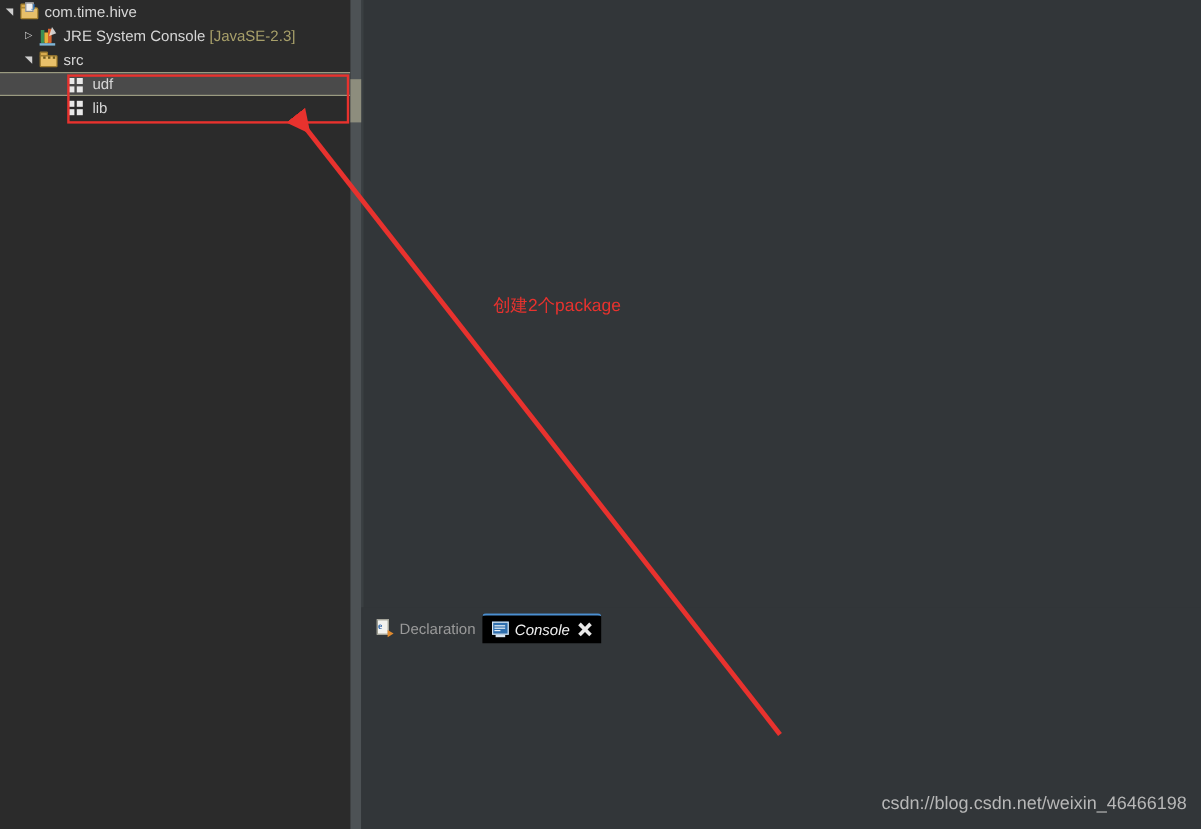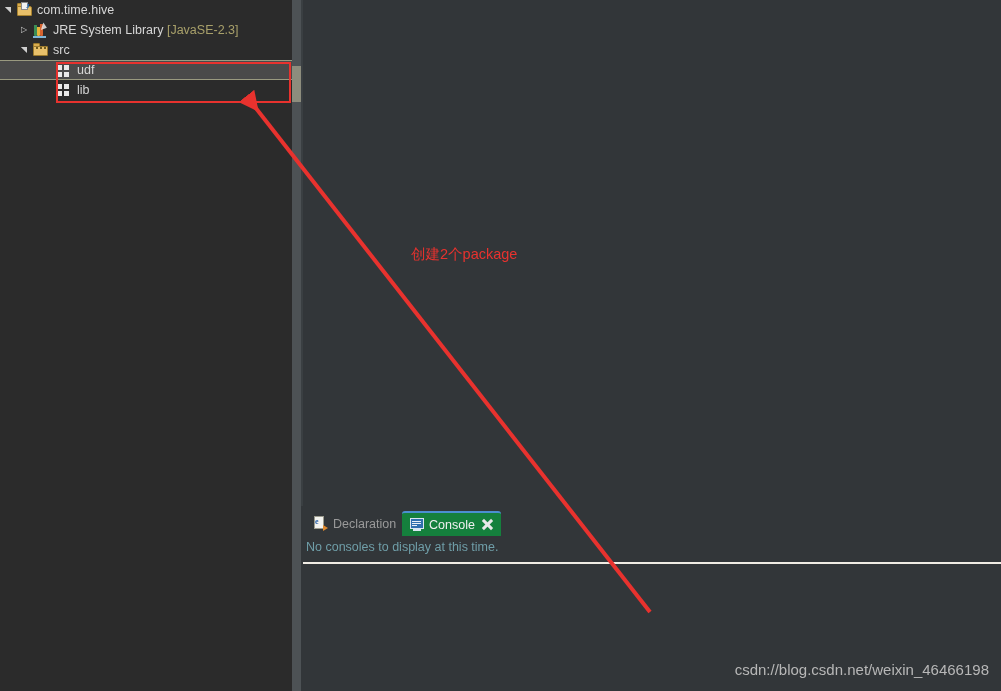--- a/index.html
+++ b/index.html
@@ -177,23 +177,24 @@
     align-items: center;
     font-size: 12.5px;
     padding: 0 8px;
     box-sizing: border-box;
     white-space: nowrap;
   }
   .view-tab .tab-label { margin-left: 5px; }
   .view-tab.inactive { color: #9a9a9a; }
   .view-tab.active {
     color: #f0f0f0;
-    background: #15803d;
+    background: #000000;
     border-top: 2px solid #4b8fd1;
     border-radius: 3px 3px 0 0;
+    font-style: italic;
   }
 
   .ic-decl { position: relative; width: 15px; height: 15px; }
   .ic-decl .page {
     position: absolute; left: 1px; top: 0; width: 10px; height: 13px;
     background: #f3f3ef; border: 1px solid #9b9b8e; box-sizing: border-box;
   }
   .ic-decl .glyph {
     position: absolute; left: 2px; top: 2px; font-size: 8px; color: #2b62a8;
     font-weight: bold; line-height: 8px; font-family: "Liberation Serif", serif;
@@ -319,21 +320,21 @@
           <span class="twisty collapsed" style="left:18px"></span>
           <span style="position:absolute;left:33px;top:0;width:16px;height:20px">
             <span class="node-icon ic-jre">
               <span class="bk b1"></span>
               <span class="bk b2"></span>
               <span class="bk b3"></span>
               <span class="shelf"></span>
               <span class="ray"></span>
             </span>
           </span>
-          <span class="node-label" style="left:53px"><span>JRE System Library</span> <span class="node-suffix">[JavaSE-2.3]</span></span>
+          <span class="node-label" style="left:53px"><span>JRE System Console</span> <span class="node-suffix">[JavaSE-2.3]</span></span>
         </div>
         <div class="tree-row">
           <span class="twisty expanded" style="left:18px"></span>
           <span style="position:absolute;left:33px;top:0;width:16px;height:20px">
             <span class="node-icon ic-src">
               <span class="tab"></span>
               <span class="body"></span>
               <span class="slot" style="left:3px"></span>
               <span class="slot" style="left:7px"></span>
               <span class="slot" style="left:11px"></span>
@@ -390,24 +391,20 @@
           <span class="ln l2"></span>
           <span class="ln l3"></span>
           <span class="stand"></span>
         </span>
         <span class="tab-label">Console</span>
         <span class="tab-close"></span>
       </div>
 
     </div>
 
-    <div id="console-body">
-      <div id="console-message">No consoles to display at this time.</div>
-      <div id="console-rule"></div>
-    </div>
 
   </div>
 
   <div id="annotations">
 
     <div id="highlight-box" style="border-color: rgb(232, 50, 46);"></div>
 
     <svg id="callout-arrow-svg" width="1001" height="691" style="position:absolute;left:0;top:0;">
       <defs>
         <marker id="arrowhead" markerWidth="5" markerHeight="5" refX="4" refY="2.5" orient="auto">

